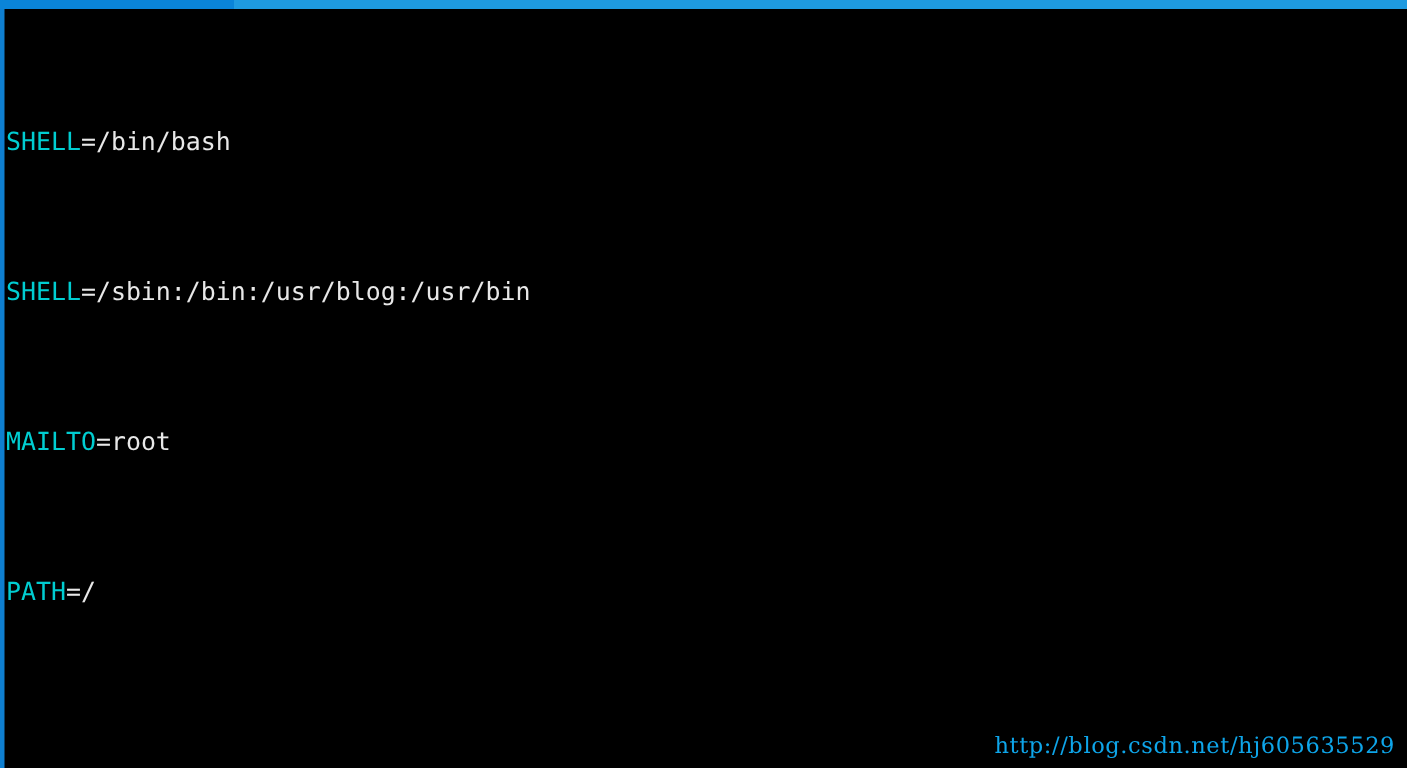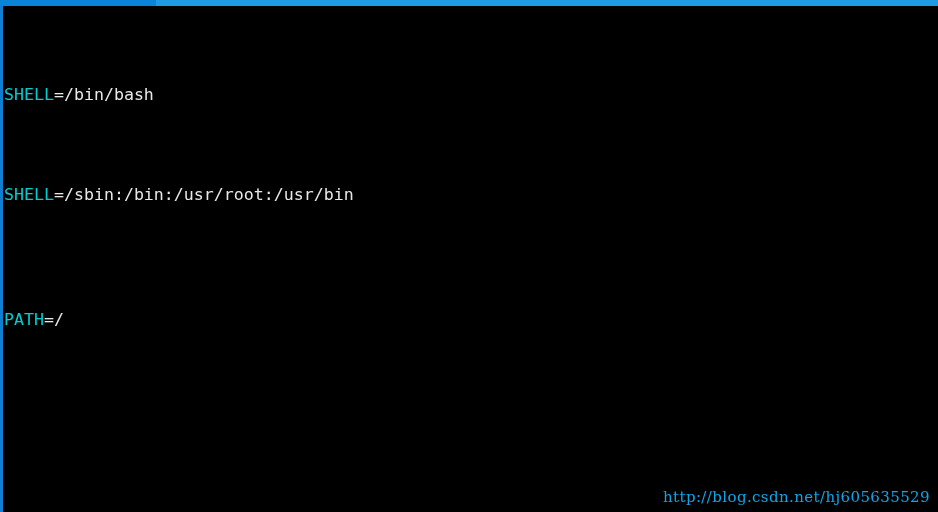--- a/index.html
+++ b/index.html
@@ -77,22 +77,23 @@
     <div id="titlebar-active"></div>
     <div id="titlebar-rest"></div>
   </div>
 
   <div id="leftborder"></div>
 
   <div id="term">
 
     <div class="ln"><span class="c-var">SHELL</span><span class="c-val">=/bin/bash</span></div>
 
-    <div class="ln"><span class="c-var">SHELL</span><span class="c-val">=/sbin:/bin:/usr/root:/usr/bin</span></div>
+    <div class="ln"><span class="c-var">SHELL</span><span class="c-val">=/sbin:/bin:/usr/blog:/usr/bin</span></div>
 
+    <div class="ln"><span class="c-var">MAILTO</span><span class="c-val">=root</span></div>
 
     <div class="ln"><span class="c-var">PATH</span><span class="c-val">=/</span></div>
 
     <div class="ln"> </div>
 
     
 
     
 
     

